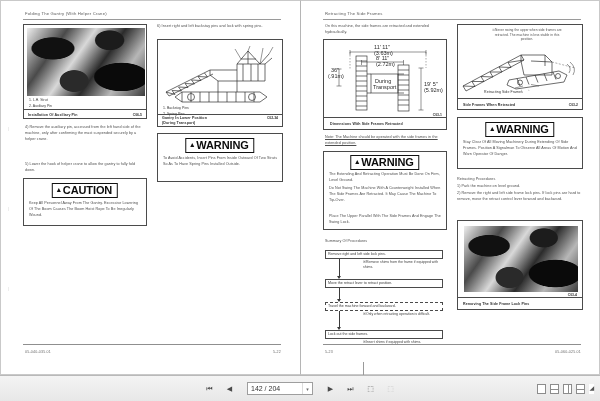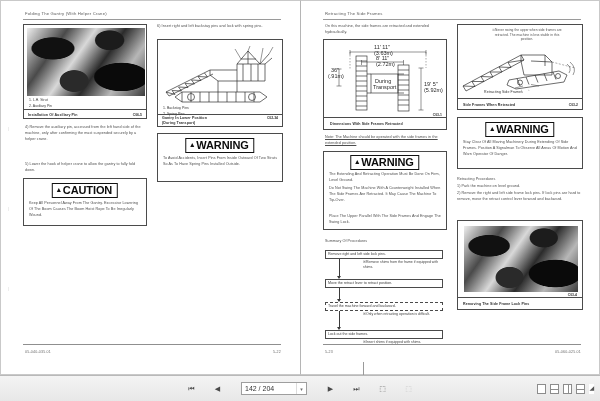--- a/index.html
+++ b/index.html
@@ -178,21 +178,21 @@
   #toolbar {
     position: absolute;
     left: 0; bottom: 0;
     width: 600px; height: 26px;
     background: linear-gradient(#f4f4f4, #e7e7e7);
     border-top: 1px solid #b9b9b9;
     display: flex; align-items: center;
     justify-content: center;
   }
   #toolbar .center {
-    display: flex; align-items: center; gap: 15px;
+    display: flex; align-items: center; gap: 9px;
   }
   .tb-btn {
     width: 11px; height: 12px;
     display: flex; align-items: center; justify-content: center;
     color: #4a4a4a;
     font-size: 7px;
     line-height: 1;
     background: transparent;
     border: none;
     cursor: pointer;

